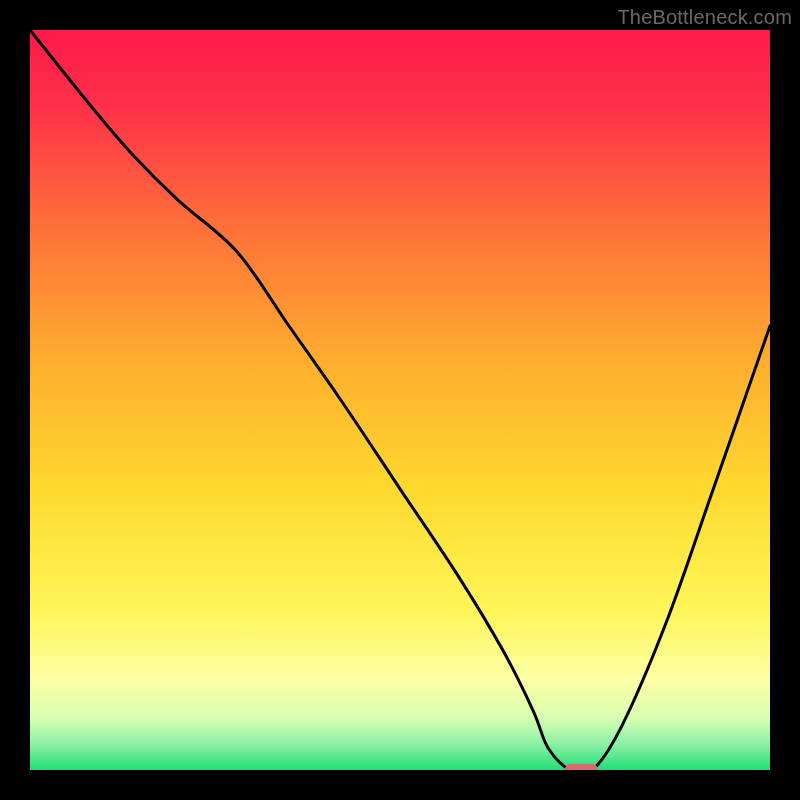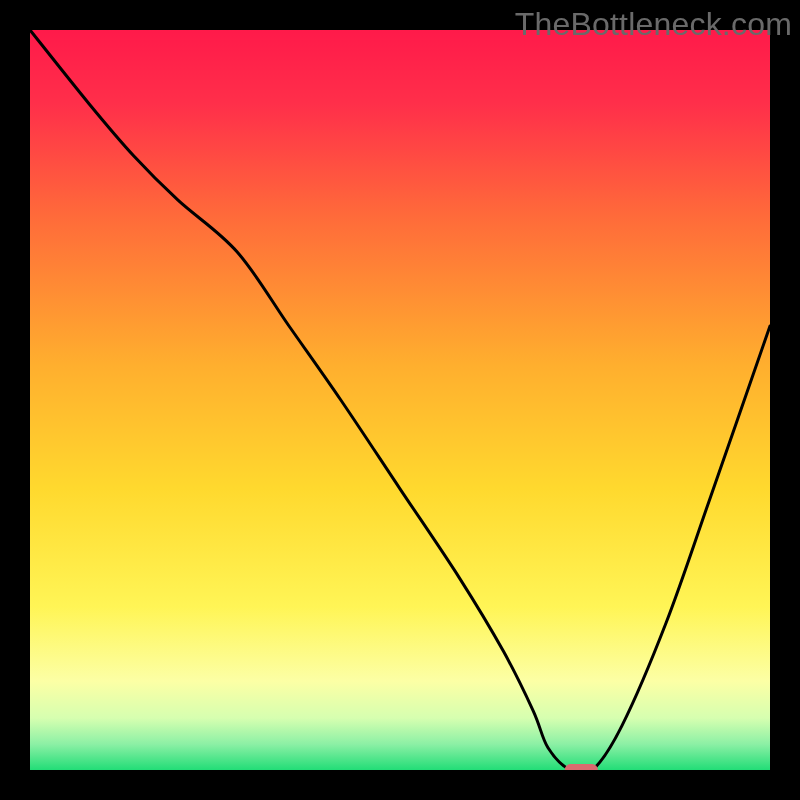--- a/index.html
+++ b/index.html
@@ -14,21 +14,21 @@
   .container {
     position: relative;
     width: 800px;
     height: 800px;
   }
   .watermark {
     position: absolute;
     top: 6px;
     right: 8px;
     font-family: Arial, Helvetica, sans-serif;
-    font-size: 32px;
+    font-size: 20px;
     font-weight: 500;
     color: #6a6a6a;
     letter-spacing: 0.2px;
     z-index: 10;
   }
   svg {
     display: block;
   }
 </style>
 </head>

